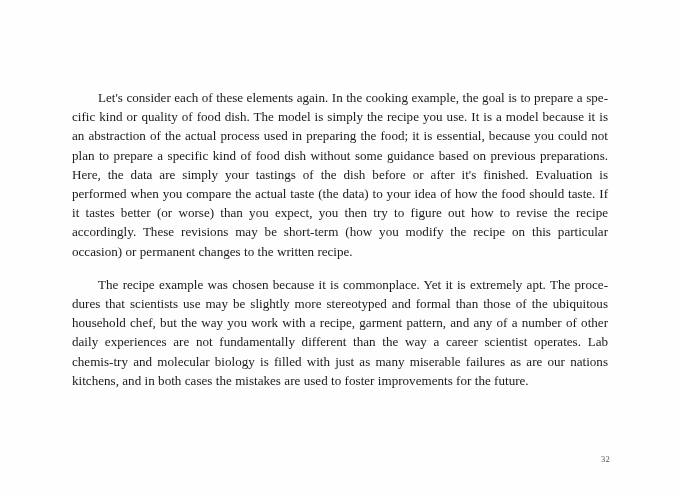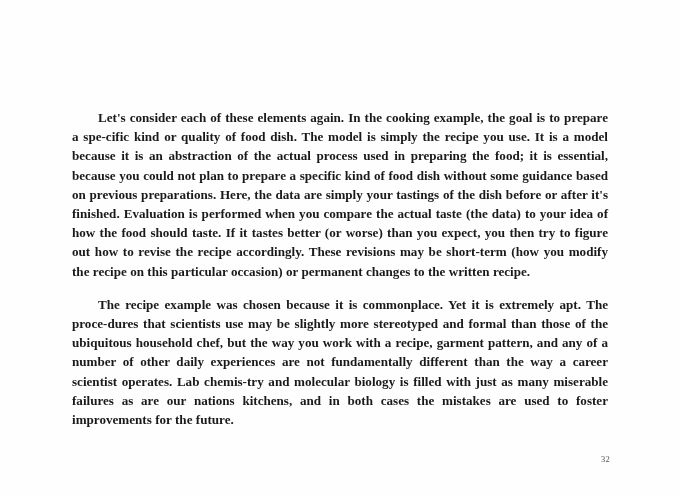--- a/index.html
+++ b/index.html
@@ -17,23 +17,22 @@
   .page {
     position: relative;
     width: 680px;
     height: 496px;
     box-sizing: border-box;
     background: #fefefe;
   }
   .text-column {
     position: absolute;
     left: 72px;
-    top: 108px;
+    top: 88px;
     width: 536px;
-    font-weight: bold;
   }
   .para {
     margin: 0 0 14px 0;
     font-size: 13.1px;
     line-height: 19.2px;
     text-align: justify;
     text-indent: 26px;
     hyphens: manual;
     word-spacing: 0.1px;
   }

